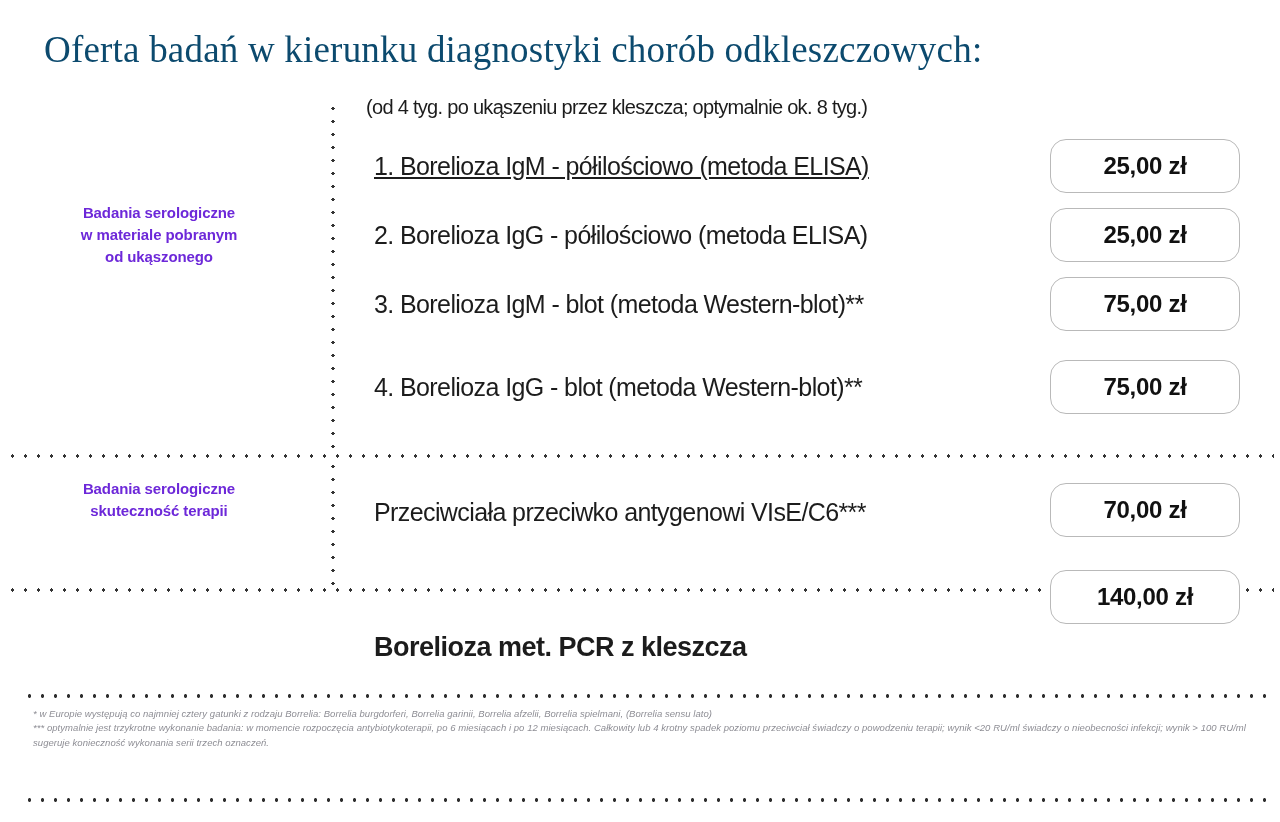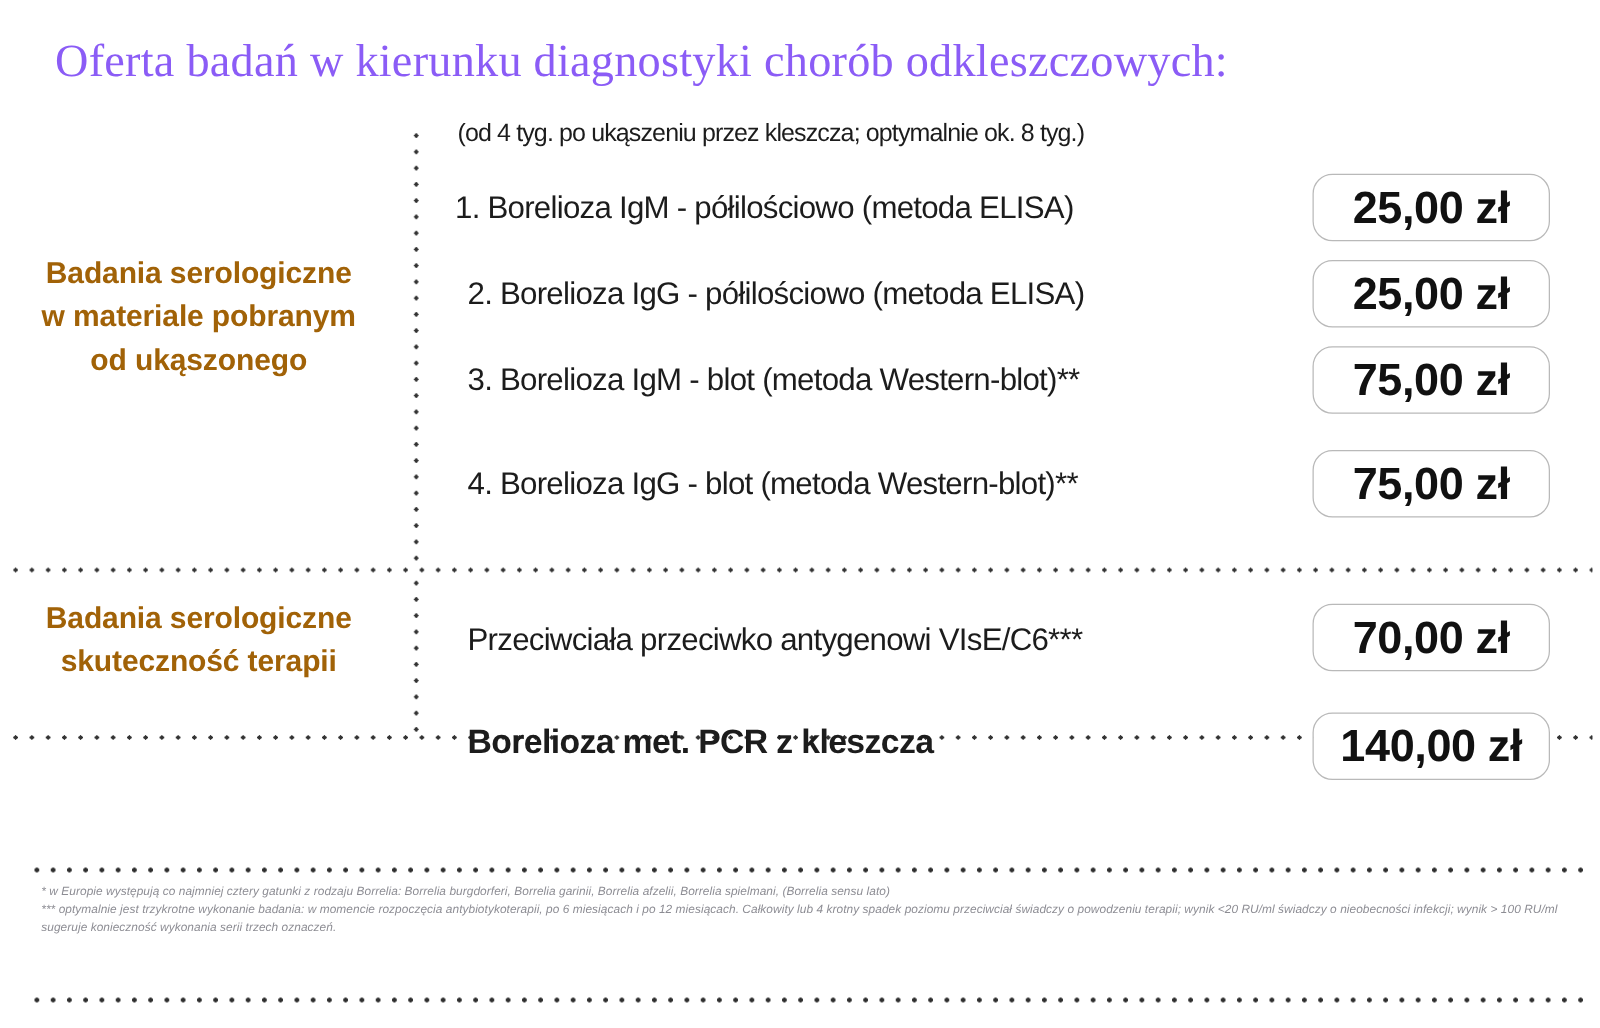--- a/index.html
+++ b/index.html
@@ -14,21 +14,21 @@
     color: #1a1a1a;
     overflow: hidden;
     position: relative;
   }
 
   
   .page-title {
     font-family: "Liberation Serif", serif;
     font-size: 37px;
     font-weight: 400;
-    color: #8b5cf6;
+    color: #0c4a6e;
     letter-spacing: 0.2px;
     padding: 28px 0 0 44px;
     line-height: 1.2;
     white-space: nowrap;
   }
 
   
   .price-table {
     position: relative;
     margin-top: 16px;
@@ -55,23 +55,23 @@
     background-position: 50% 0;
   }
 
   
   .row-label {
     position: absolute;
     left: 0;
     width: 318px;
     text-align: center;
     font-weight: bold;
-    font-size: 24px;
+    font-size: 15px;
     line-height: 1.45;
-    color: #a16207;
+    color: #6d28d9;
     letter-spacing: -0.1px;
   }
 
   
   .content-line {
     position: absolute;
     font-size: 25px;
     font-weight: 400;
     color: #1c1c1c;
     white-space: nowrap;
@@ -92,21 +92,21 @@
   .price-pill {
     position: absolute;
     width: 190px;
     height: 54px;
     border: 1.5px solid #b9b9b9;
     border-radius: 16px;
     background: #fff;
     display: flex;
     align-items: center;
     justify-content: center;
-    font-size: 36px;
+    font-size: 24px;
     font-weight: bold;
     color: #111;
     letter-spacing: -0.3px;
     box-sizing: border-box;
   }
 
   
   .footnotes {
     position: absolute;
     left: 0;
@@ -159,41 +159,41 @@
   <div class="h-dots" style="top:500px;"></div>
 
   <div class="row-label" style="top:114px;">
     <div>Badania serologiczne</div>
     <div>w materiale pobranym</div>
     <div>od ukąszonego</div>
   </div>
 
   <div class="content-line note" style="left:366px; top:8px;">(od 4 tyg. po ukąszeniu przez kleszcza; optymalnie ok. 8 tyg.)</div>
 
-  <div class="content-line" style="left:364px; top:64px;">1. Borelioza IgM - półilościowo (metoda ELISA)</div>
+  <div class="content-line" style="left:374px; top:64px;text-decoration:underline;">1. Borelioza IgM - półilościowo (metoda ELISA)</div>
   <div class="price-pill" style="left:1050px; top:51px;">25,00 zł</div>
 
   <div class="content-line" style="left:374px; top:133px;text-align:right;">2. Borelioza IgG - półilościowo (metoda ELISA)</div>
   <div class="price-pill" style="left:1050px; top:120px;">25,00 zł</div>
 
   <div class="content-line" style="left:374px; top:202px;">3. Borelioza IgM - blot (metoda Western-blot)**</div>
   <div class="price-pill" style="left:1050px; top:189px;">75,00 zł</div>
 
   <div class="content-line" style="left:374px; top:285px;">4. Borelioza IgG - blot (metoda Western-blot)**</div>
   <div class="price-pill" style="left:1050px; top:272px;">75,00 zł</div>
 
   <div class="row-label" style="top:390px;">
     <div>Badania serologiczne</div>
     <div>skuteczność terapii</div>
   </div>
 
   <div class="content-line" style="left:374px; top:410px;">Przeciwciała przeciwko antygenowi VIsE/C6***</div>
   <div class="price-pill" style="left:1050px; top:395px;">70,00 zł</div>
 
-  <div class="content-line pcr" style="left:374px; top:490px;">Borelioza met. PCR z kleszcza</div>
+  <div class="content-line pcr" style="left:374px; top:544px;">Borelioza met. PCR z kleszcza</div>
   <div class="price-pill" style="left:1050px; top:482px;">140,00 zł</div>
 
 </div>
 
 <div class="footnotes">
   <div class="fn-top-rule"></div>
   <div class="fn-list">
     <div class="fn-item">* w Europie występują co najmniej cztery gatunki z rodzaju Borrelia: Borrelia burgdorferi, Borrelia garinii, Borrelia afzelii, Borrelia spielmani, (Borrelia sensu lato)</div>
     <div class="fn-item wrap">*** optymalnie jest trzykrotne wykonanie badania: w momencie rozpoczęcia antybiotykoterapii, po 6 miesiącach i po 12 miesiącach. Całkowity lub 4 krotny spadek poziomu przeciwciał świadczy o powodzeniu terapii; wynik &lt;20 RU/ml świadczy o nieobecności infekcji; wynik &gt; 100 RU/ml sugeruje konieczność wykonania serii trzech oznaczeń.</div>
   </div>

